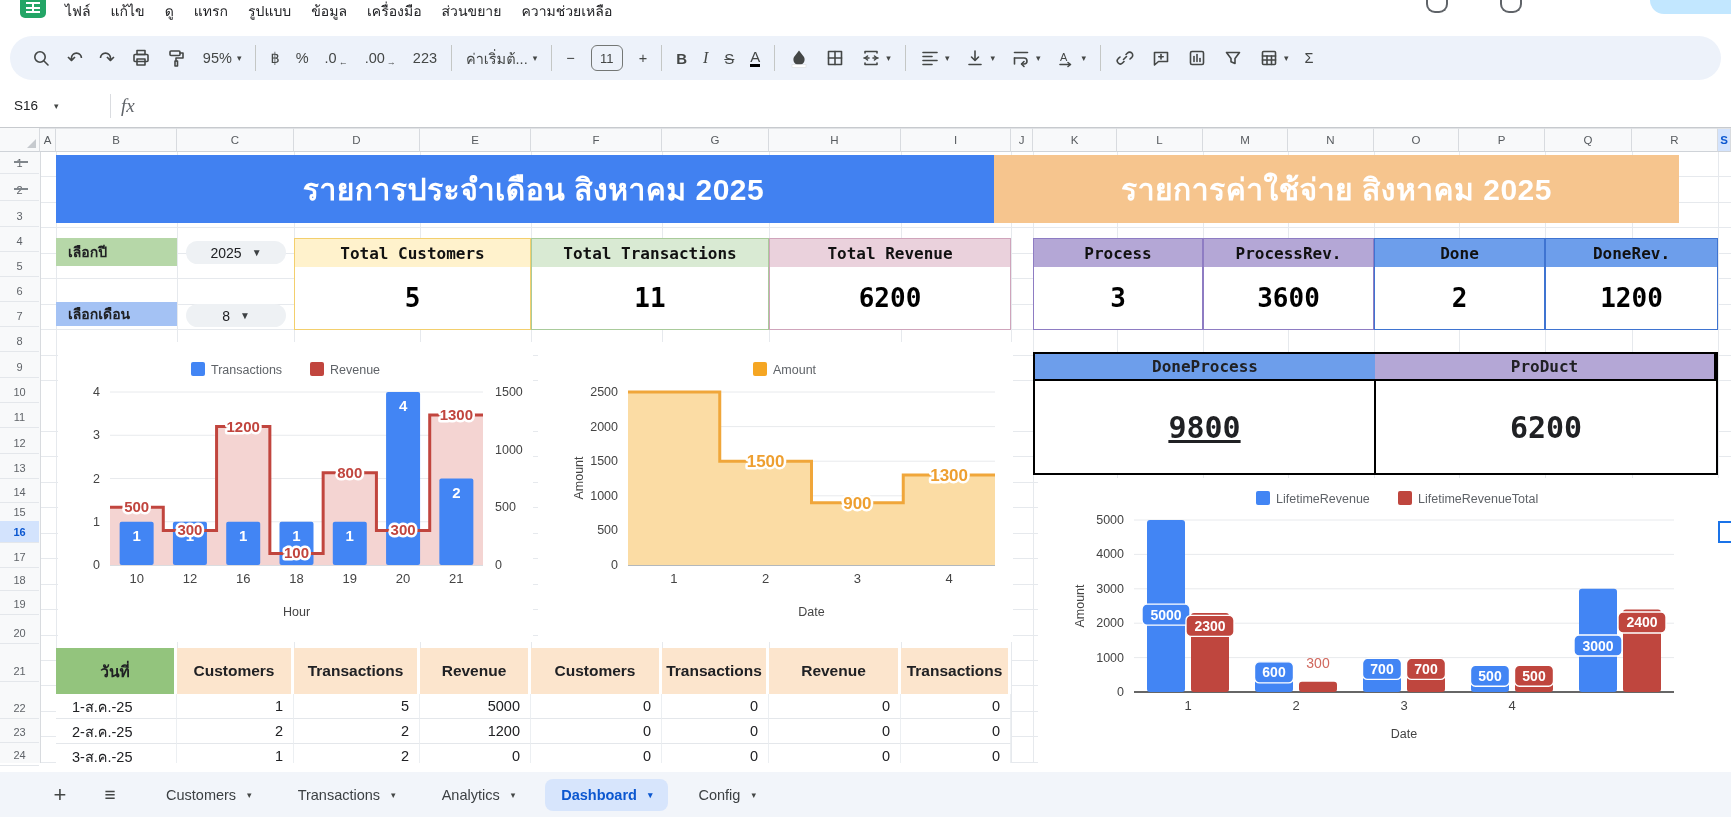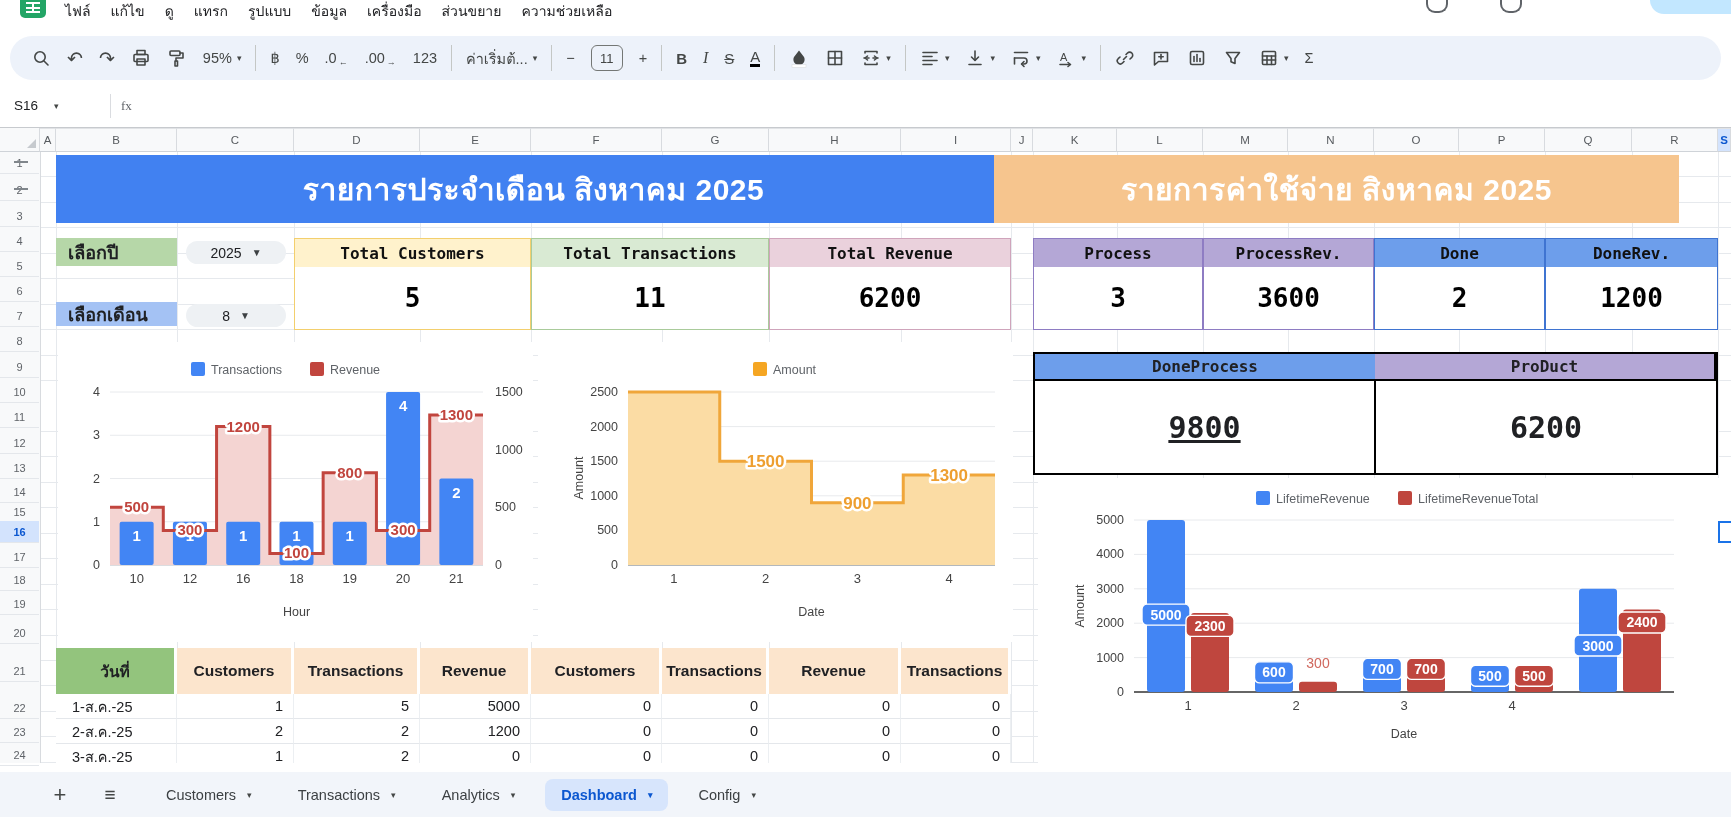--- a/index.html
+++ b/index.html
@@ -32,42 +32,42 @@
   .tb-underbar{border-bottom:3px solid #000;line-height:15px;font-size:15px;}
   .tb-box{border:1px solid #747775;border-radius:6px;width:30px;height:24px;display:flex;align-items:center;
           justify-content:center;font-size:13px;background:#edf2fa;}
   .tb-sub{font-size:9px;position:relative;top:4px;left:-1px;}
   
   #formulabar{position:absolute;left:0;top:84px;width:1731px;height:43px;border-bottom:1px solid #c7cace;
               display:flex;align-items:center;background:#fff;}
   #namebox{width:86px;padding-left:14px;font-size:13.5px;color:#202124;display:flex;align-items:center;gap:14px;}
   #namebox .tb-caret{font-size:9px;}
   #fbar-div{width:1px;height:24px;background:#dadce0;margin:0 10px;}
-  #fx{font-family:"Liberation Serif",serif;color:#5f6368;font-size:13px;}
+  #fx{font-family:"Liberation Serif",serif;font-style:italic;color:#5f6368;font-size:19px;}
   
   .colhead{position:absolute;top:128px;height:24px;box-sizing:border-box;border-right:1px solid #d8dbdf;
            border-bottom:1px solid #cfd3d8;border-top:1px solid #e1e3e6;background:#f8f9fa;color:#575b5f;
            font-size:11.5px;display:flex;align-items:center;justify-content:center;}
   .colhead.sel{background:#d3e3fd;color:#0b57d0;font-weight:bold;}
   #gutter{position:absolute;left:0;top:152px;width:40px;height:611px;background:#f8f9fa;
           border-right:1px solid #d8dbdf;z-index:3;}
   .rownum{position:absolute;left:0;width:39px;height:22px;display:flex;align-items:center;justify-content:center;
           font-size:11px;color:#5f6368;border-bottom:1px solid #e4e7eb;box-sizing:border-box;}
   .rownum.sel{background:#d3e3fd;color:#0b57d0;font-weight:bold;}
   #cornerbox{position:absolute;left:0;top:128px;width:40px;height:24px;background:#f8f9fa;
              border-right:1px solid #d8dbdf;border-bottom:1px solid #cfd3d8;box-sizing:border-box;}
   #cornerbox:after{content:"";position:absolute;right:3px;bottom:3px;border-style:solid;border-width:0 0 9px 9px;
              border-color:transparent transparent #c6cace transparent;}
   #gridlayer{position:absolute;left:40px;top:152px;width:1691px;height:611px;z-index:0;
      background:repeating-linear-gradient(to bottom,transparent 0 24.45px,#e6e9ed 24.45px 25.45px);}
   .vline{position:absolute;top:0;width:1px;height:611px;background:#e6e9ed;}
   
   .banner{position:absolute;top:155px;height:68px;display:flex;align-items:center;justify-content:center;
           color:#fff;font-size:30px;font-weight:bold;z-index:2;letter-spacing:.5px;}
-  .cell-label{position:absolute;display:flex;align-items:center;padding-left:12px;font-weight:bold;font-size:18px;
+  .cell-label{position:absolute;display:flex;align-items:center;padding-left:12px;font-weight:bold;font-size:14px;
           box-sizing:border-box;z-index:2;}
   .chip{position:absolute;background:#eef1f4;border-radius:13px;display:flex;align-items:center;
         justify-content:center;gap:8px;font-size:14px;color:#202124;z-index:2;}
   .chip .tb-caret{font-size:10px;color:#3c4043;}
   .card{position:absolute;top:238px;height:92px;box-sizing:border-box;z-index:2;background:#fff;}
   .card-h{height:28px;display:flex;align-items:center;justify-content:center;
           font-family:"DejaVu Sans Mono",monospace;font-weight:bold;font-size:16px;color:#111;}
   .card-v{height:62px;display:flex;align-items:center;justify-content:center;
           font-family:"DejaVu Sans Mono",monospace;font-weight:bold;font-size:26px;color:#000;}
   #prodtable{position:absolute;left:1033px;top:352px;width:685px;height:123px;z-index:2;background:#fff;
@@ -165,21 +165,21 @@
       </div>
       <div class="tb-btn">
         <span>.0</span>
         <span class="tb-sub">←</span>
       </div>
       <div class="tb-btn">
         <span>.00</span>
         <span class="tb-sub">→</span>
       </div>
       <div class="tb-btn">
-        <span>123</span>
+        <span>223</span>
       </div>
       <div class="tb-div"></div>
       <div class="tb-btn">
         <span>ค่าเริ่มต้...</span>
         <span class="tb-caret">▾</span>
       </div>
       <div class="tb-div"></div>
       <div class="tb-btn">
         <span>−</span>
       </div>

